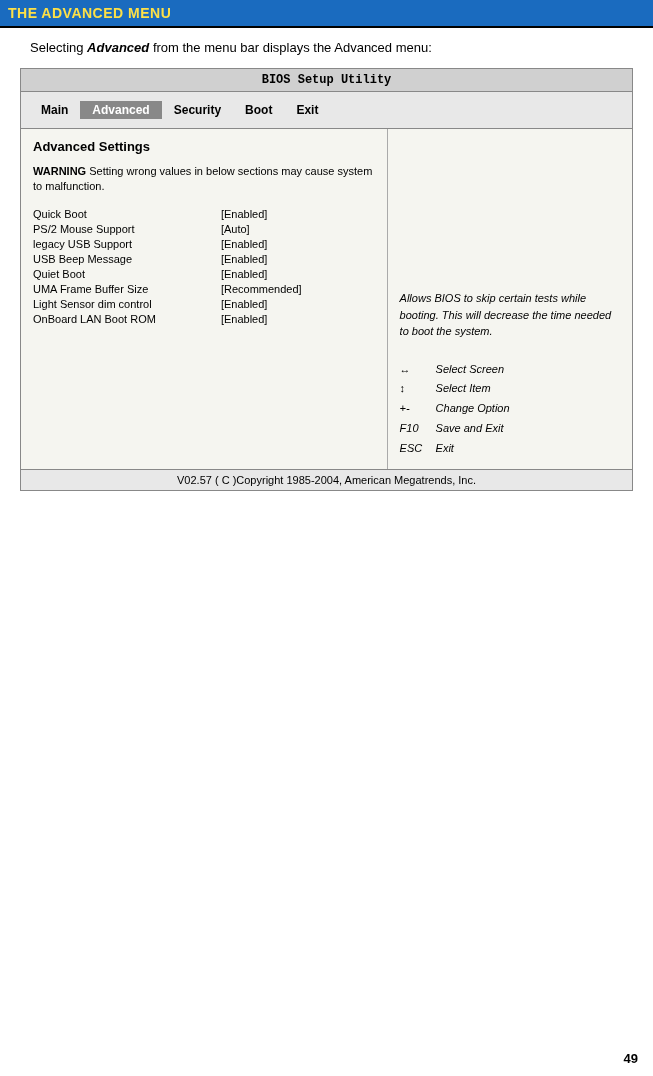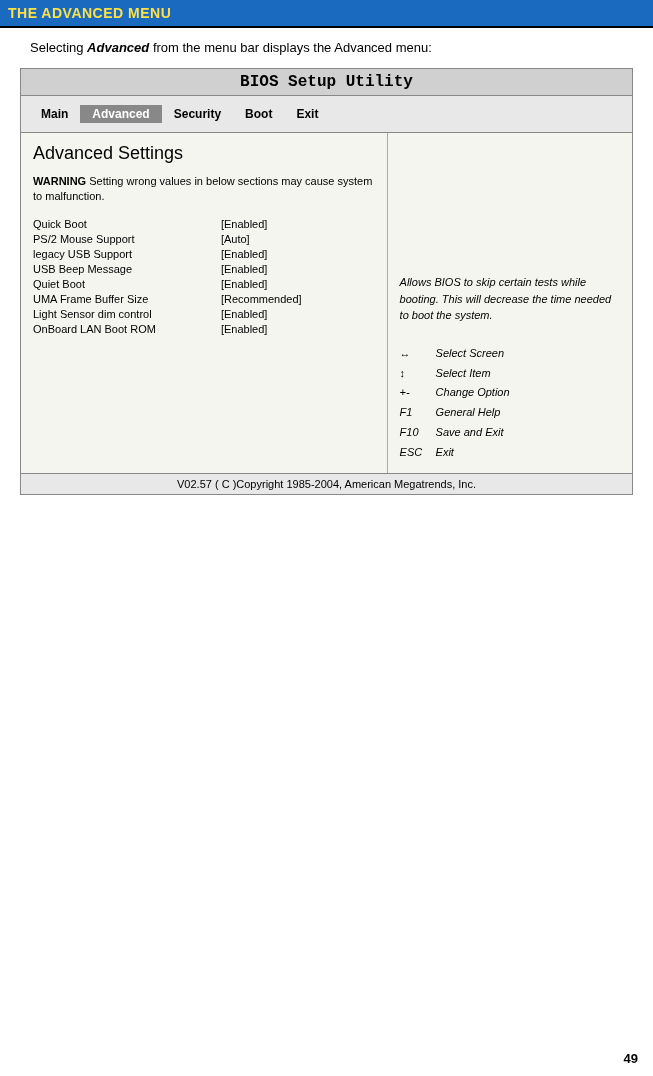--- a/index.html
+++ b/index.html
@@ -48,21 +48,21 @@
       font-family: 'Courier New', Courier, monospace;
       font-size: 12px;
     }
 
     
     .bios-title {
       text-align: center;
       background: #d0d0d0;
       padding: 4px;
       border-bottom: 1px solid #888;
-      font-size: 16px;
+      font-size: 12px;
       font-weight: bold;
     }
 
     
     .bios-menubar {
       display: flex;
       align-items: center;
       background: #e8e8e8;
       border-bottom: 1px solid #888;
       padding: 9px 8px;
@@ -88,22 +88,22 @@
 
     
     .bios-left {
       flex: 0 0 60%;
       padding: 10px 12px;
       border-right: 1px solid #aaa;
     }
 
     .bios-section-title {
       font-family: Arial, sans-serif;
-      font-size: 18px;
-      font-weight: normal;
+      font-size: 13px;
+      font-weight: bold;
       margin-bottom: 10px;
     }
 
     .bios-warning {
       font-family: Arial, sans-serif;
       font-size: 11px;
       margin-bottom: 14px;
       line-height: 1.4;
     }
     .bios-warning .warn-label {
@@ -260,24 +260,20 @@
         </div>
         <div class="bios-shortcut-row">
           <span class="bios-shortcut-key">↕</span>
           <span class="bios-shortcut-desc">Select Item</span>
         </div>
         <div class="bios-shortcut-row">
           <span class="bios-shortcut-key">+-</span>
           <span class="bios-shortcut-desc">Change Option</span>
         </div>
         <div class="bios-shortcut-row">
-          <span class="bios-shortcut-key">F1</span>
-          <span class="bios-shortcut-desc">General Help</span>
-        </div>
-        <div class="bios-shortcut-row">
           <span class="bios-shortcut-key">F10</span>
           <span class="bios-shortcut-desc">Save and Exit</span>
         </div>
         <div class="bios-shortcut-row">
           <span class="bios-shortcut-key">ESC</span>
           <span class="bios-shortcut-desc">Exit</span>
         </div>
       </div>
     </div>
 

